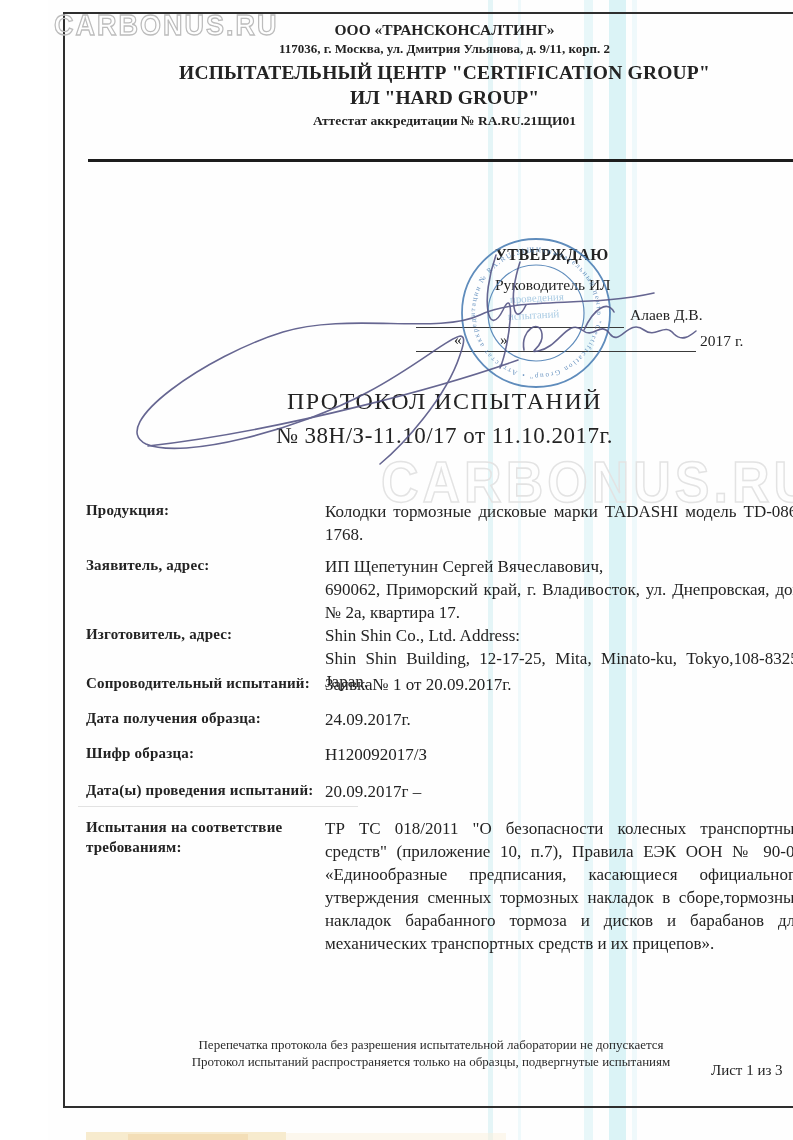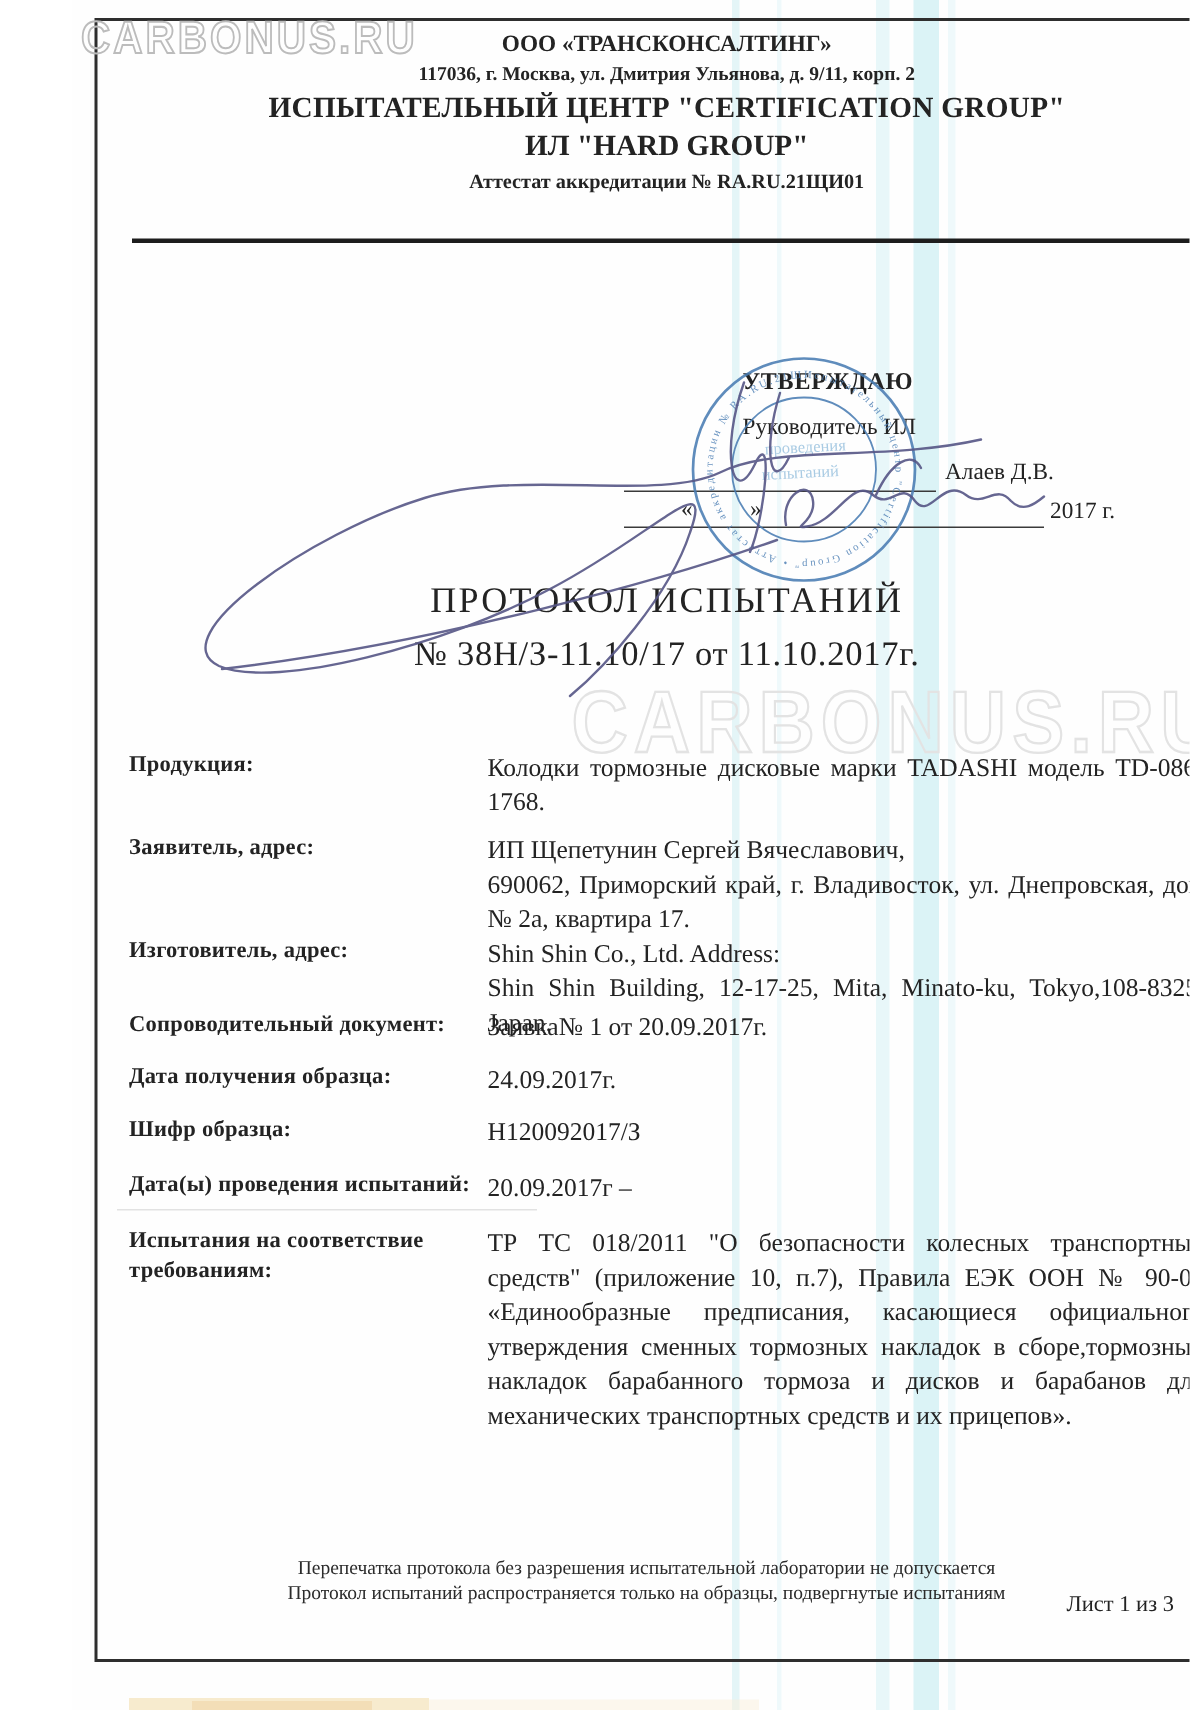--- a/index.html
+++ b/index.html
@@ -112,21 +112,21 @@
     <div class="lbl">Заявитель, адрес:</div>
     <div class="val">ИП Щепетунин Сергей Вячеславович,
 690062, Приморский край, г. Владивосток, ул. Днепровская, дом № 2а, квартира 17.</div>
   </div>
   <div class="row r2">
     <div class="lbl">Изготовитель, адрес:</div>
     <div class="val">Shin Shin Co., Ltd. Address:
 Shin Shin Building, 12-17-25, Mita, Minato-ku, Tokyo,108-8325, Japan.</div>
   </div>
   <div class="row r3">
-    <div class="lbl">Сопроводительный документ:</div>
+    <div class="lbl">Сопроводительный испытаний:</div>
     <div class="val">Заявка№ 1 от 20.09.2017г.</div>
   </div>
   <div class="row r4">
     <div class="lbl">Дата получения образца:</div>
     <div class="val">24.09.2017г.</div>
   </div>
   <div class="row r5">
     <div class="lbl">Шифр образца:</div>
     <div class="val">Н120092017/З</div>
   </div>

